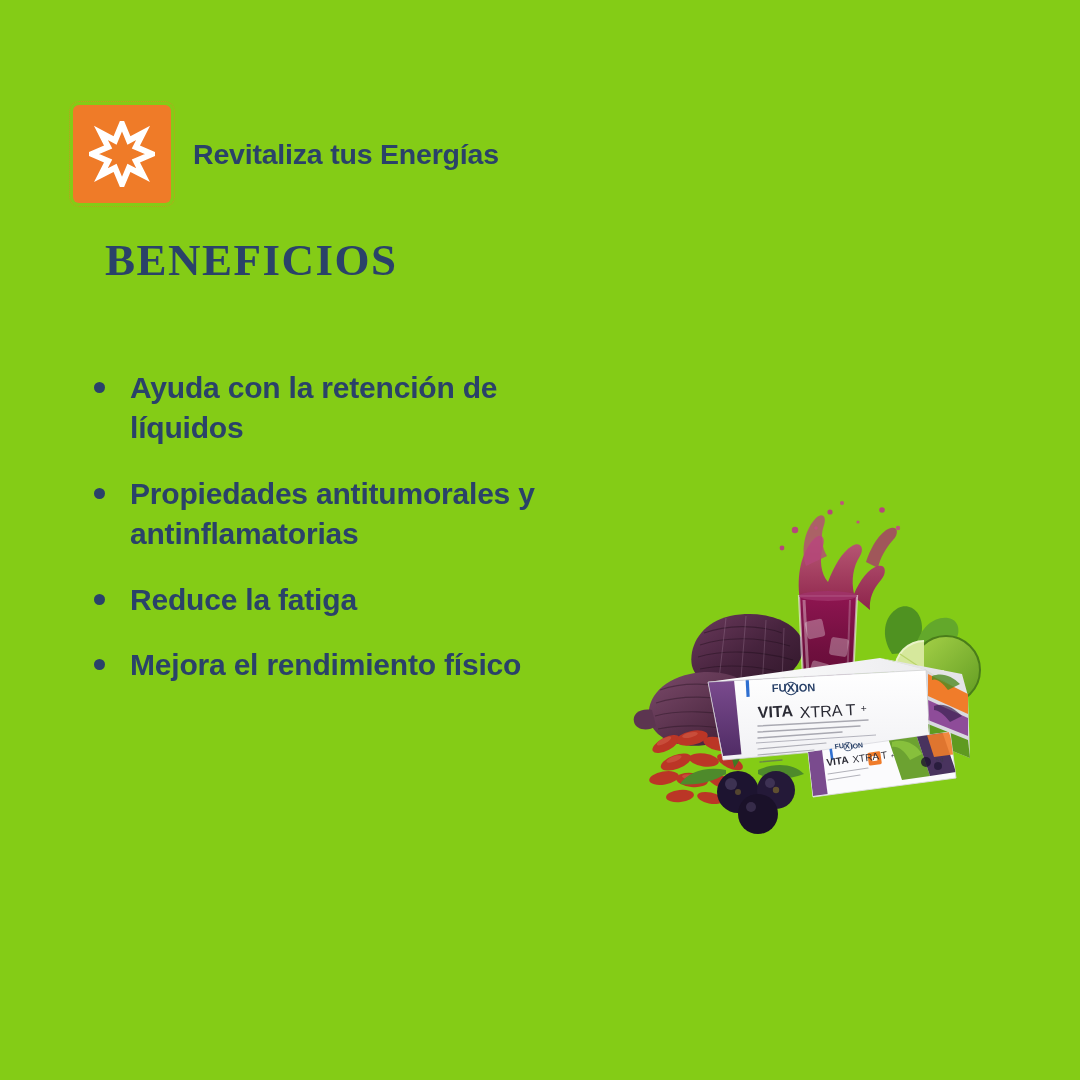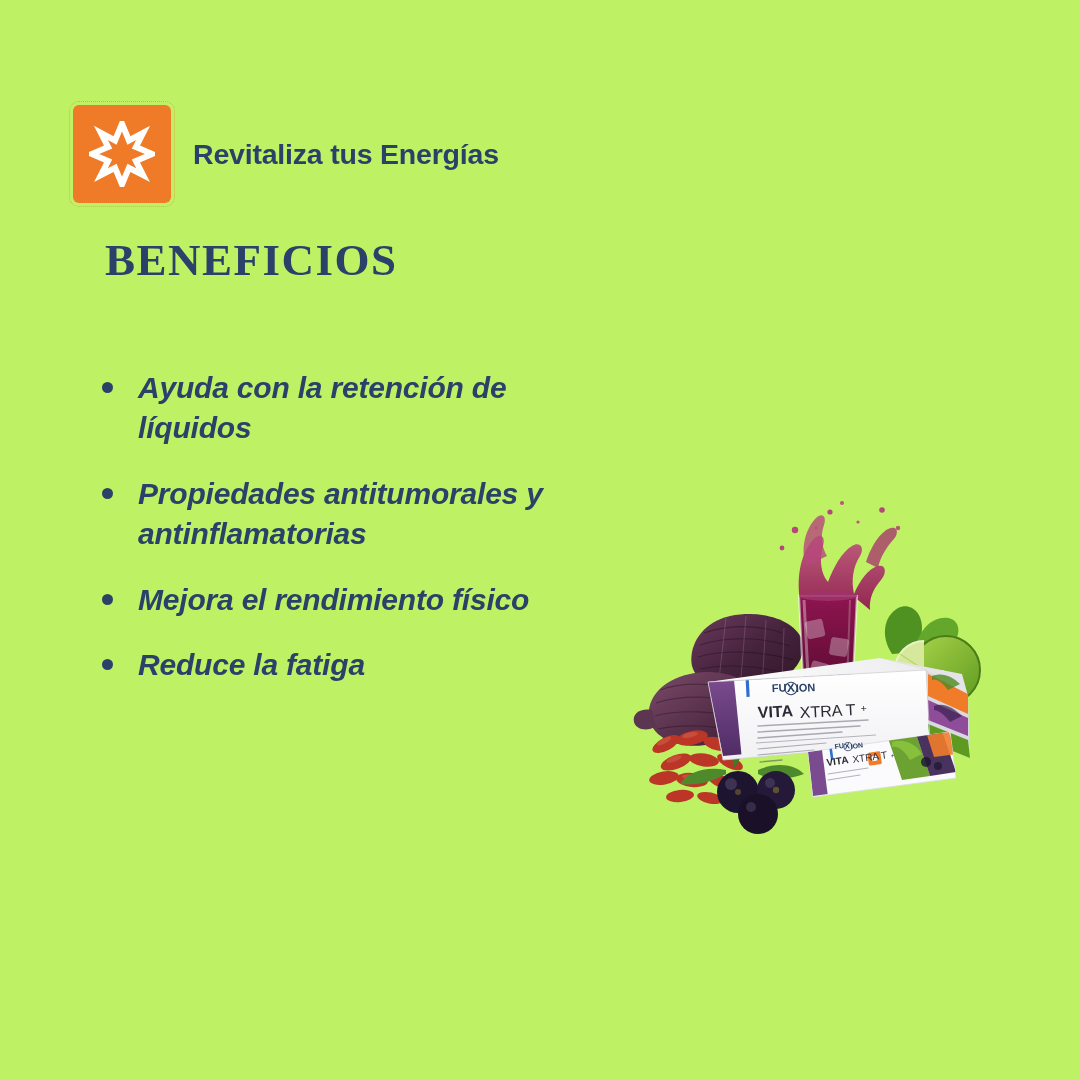--- a/index.html
+++ b/index.html
@@ -9,21 +9,21 @@
     height: 1080px;
     background: #ffffff;
     font-family: "Liberation Sans", sans-serif;
     overflow: hidden;
   }
 
   .canvas {
     position: relative;
     width: 1080px;
     height: 1080px;
-    background: #bef264;
+    background: #84cc16;
   }
 
   
   .header-row {
     position: absolute;
     left: 73px;
     top: 105px;
     display: flex;
     align-items: center;
     gap: 22px;
@@ -61,25 +61,24 @@
     font-family: "Liberation Serif", "DejaVu Serif", serif;
     font-size: 45px;
     font-weight: bold;
     letter-spacing: 1.5px;
     line-height: 1;
   }
 
   
   .benefits {
     position: absolute;
-    left: 102px;
+    left: 94px;
     top: 368px;
     width: 500px;
     list-style: none;
-    font-style: italic;
   }
 
   .benefit-item {
     display: flex;
     align-items: flex-start;
     margin-bottom: 26px;
   }
 
   .benefit-bullet {
     flex: 0 0 auto;
@@ -132,25 +131,25 @@
     <li class="benefit-item">
       <span class="benefit-bullet"></span>
       <span class="benefit-text">Ayuda con la retención de líquidos</span>
     </li>
     <li class="benefit-item">
       <span class="benefit-bullet"></span>
       <span class="benefit-text">Propiedades antitumorales y antinflamatorias</span>
     </li>
     <li class="benefit-item">
       <span class="benefit-bullet"></span>
-      <span class="benefit-text">Mejora el rendimiento físico</span>
+      <span class="benefit-text">Reduce la fatiga</span>
     </li>
     <li class="benefit-item">
       <span class="benefit-bullet"></span>
-      <span class="benefit-text">Reduce la fatiga</span>
+      <span class="benefit-text">Mejora el rendimiento físico</span>
     </li>
   </ul>
 
   <div class="product">
     <svg viewBox="0 0 380 370" xmlns="http://www.w3.org/2000/svg" aria-hidden="true">
       <defs>
         <linearGradient id="gDrink" x1="0" y1="0" x2="0" y2="1">
           <stop offset="0%" stop-color="#8e1550"></stop>
           <stop offset="45%" stop-color="#6f0f3e"></stop>
           <stop offset="100%" stop-color="#56092f"></stop>

